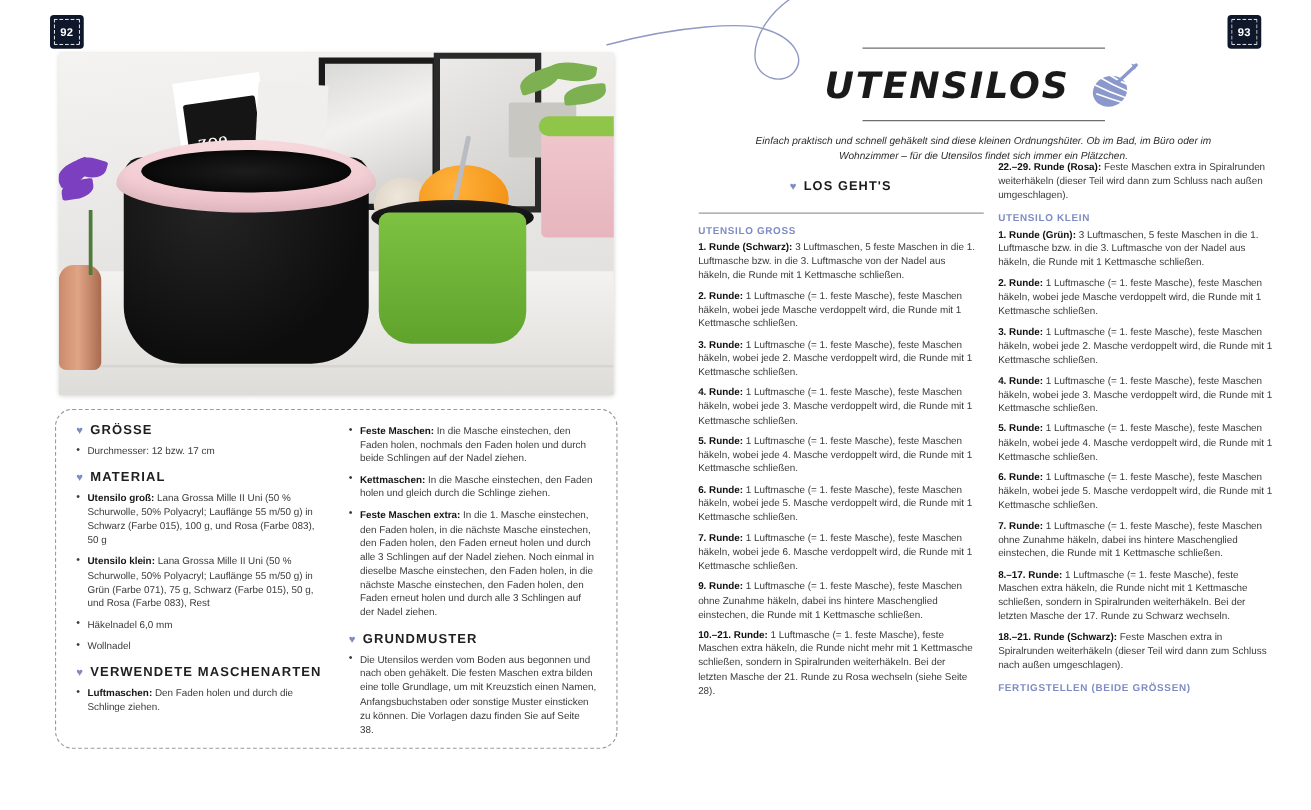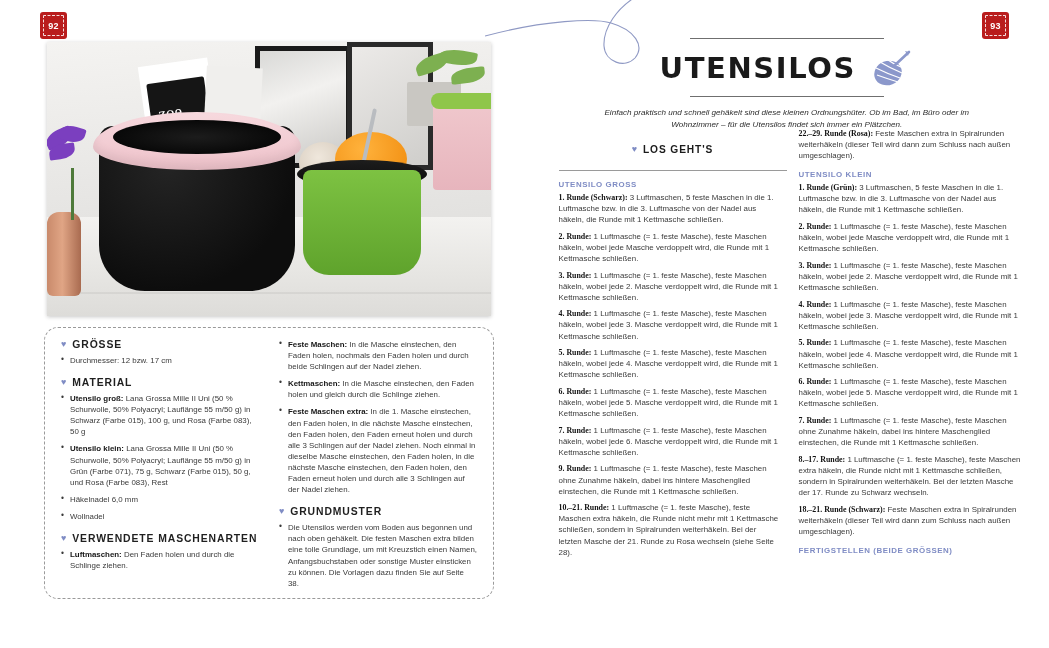--- a/index.html
+++ b/index.html
@@ -12,21 +12,21 @@
     position:relative;
   }
   .spread{position:absolute;inset:0;display:flex;}
   .page{position:relative;width:524.5px;height:648px;box-sizing:border-box;}
   .page-left{padding:0;}
   .page-right{padding:0;}
 
   
   .pagenum{
     position:absolute;top:12px;width:27px;height:27px;
-    background:#b91c1c;border-radius:3px;
+    background:#0f172a;border-radius:3px;
     display:flex;align-items:center;justify-content:center;
     color:#ffffff;font-size:9px;font-weight:bold;letter-spacing:.3px;text-align:right;
   }
   .pagenum::before{
     content:"";position:absolute;inset:3px;
     border:1px dashed rgba(255,255,255,.85);border-radius:1px;
   }
   .pagenum span{position:relative;z-index:2;}
   .pagenum-left{left:40px;}
   .pagenum-right{right:40px;}
@@ -114,20 +114,21 @@
   ul.bl li b{color:#161616;font-weight:bold;}
 
   
   .swirl{position:absolute;left:-40px;top:-4px;width:250px;height:76px;pointer-events:none;}
   .title-block{position:absolute;left:0;right:0;top:38px;text-align:center;}
   .title-rule{width:194px;height:1px;background:#6f6f6f;margin:0 auto;}
   .title-row{display:flex;align-items:center;justify-content:center;gap:12px;margin:9px 0 8px 0;}
   .title-txt{
     font-size:29px;font-weight:bold;letter-spacing:1.6px;color:#1a1a1a;
     font-family:"DejaVu Sans", sans-serif;
+    font-style:italic;
   }
   .logo{width:46px;height:40px;}
   .subtitle{
     margin:10px auto 15px auto;width:374px;
     font-size:8.1px;line-height:12px;font-style:italic;color:#2e2e2e;text-align:center;
   }
 
   .losgehts{
     position:absolute;left:34px;top:144px;width:228px;text-align:center;
     font-size:10.2px;font-weight:bold;letter-spacing:.9px;color:#1b1b1b;
@@ -140,21 +141,21 @@
   .colA{left:0;top:70px;}
   .colB{left:240px;top:18px;}
   h4.sub{
     font-size:7.9px;font-weight:bold;letter-spacing:.55px;color:#7f8cc4;
     margin:0 0 3px 0;text-transform:uppercase;
   }
   h4.sub.mt{margin-top:9px;}
   p.para{
     margin:0 0 5.5px 0;font-size:7.9px;line-height:11.1px;color:#3a3a3a;text-align:left;
   }
-  p.para b{color:#111111;font-weight:bold;font-family:Liberation Serif, serif;}
+  p.para b{color:#111111;font-weight:bold;}
 </style>
 </head>
 <body>
 
 <div class="spread">
 
   <div class="page page-left">
 
     <div class="pagenum pagenum-left">
       <span>92</span>

